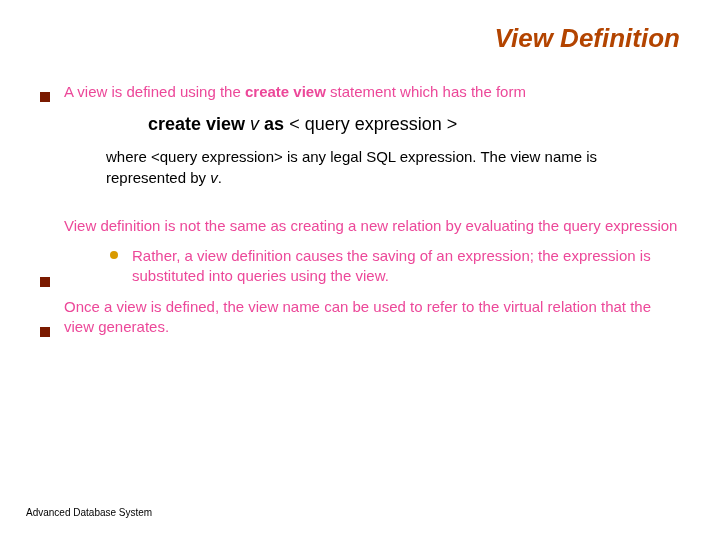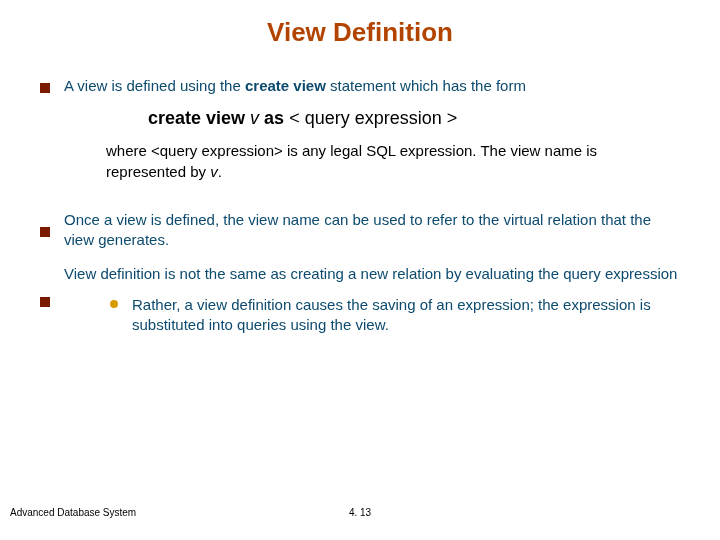--- a/index.html
+++ b/index.html
@@ -1,28 +1,28 @@
 <!DOCTYPE html>
 <html><head>
 <meta charset="utf-8">
 <style>
   * { margin: 0; padding: 0; box-sizing: border-box; }
   html, body { width: 720px; height: 540px; background: #fff; font-family: Arial, Helvetica, sans-serif; }
   .slide { width: 720px; height: 540px; position: relative; padding: 12px 40px 0 40px; }
-  .title { text-align: center; font-size: 26px; font-weight: bold; color: #b34400; margin-top: 5px; margin-bottom: 28px; }
+  .title { text-align: right; font-size: 26px; font-weight: bold; color: #b34400; margin-top: 11px; margin-bottom: 28px; font-style: italic; }
   .bullets { list-style: none; }
-  .bullet-l1 { display: flex; align-items: center; margin-bottom: 10px; font-size: 15px; line-height: 1.35; color: #0c4a6e; }
+  .bullet-l1 { display: flex; align-items: flex-end; margin-bottom: 10px; font-size: 15px; line-height: 1.35; color: #ec4899; }
   .bullet-l1 .marker { width: 10px; height: 10px; background: #7a1a00; flex: 0 0 10px; margin-top: 4px; margin-right: 14px; }
   .bullet-l1 .content { flex: 1; }
   .syntax-line { margin: 12px 0 12px 108px; font-size: 18px; }
   .sub-para { margin: 10px 0 28px 66px; font-size: 15px; line-height: 1.35; }
   .bullet-l2 { display: flex; align-items: flex-start; margin: 10px 0 0 46px; font-size: 15px; line-height: 1.35; }
   .bullet-l2 .dot { width: 8px; height: 8px; border-radius: 50%; background: #d99a00; flex: 0 0 8px; margin-top: 5px; margin-right: 14px; }
   .bullet-l2 .content { flex: 1; }
-  .footer-left { position: absolute; left: 10px; bottom: 22px; font-size: 10px; color: #000; }
+  .footer-left { position: absolute; left: 26px; bottom: 22px; font-size: 10px; color: #000; }
   .footer-center { position: absolute; left: 0; right: 0; bottom: 22px; text-align: center; font-size: 10px; color: #000; }
   .bold { font-weight: bold; }
   .italic { font-style: italic; }
 </style>
 </head>
 <body>
 
 <div class="slide">
 
   <h1 class="title">View Definition</h1>
@@ -37,34 +37,33 @@
     </li>
 
     <div class="syntax-line">
       <span class="bold">create view </span><span class="italic">v </span><span class="bold">as </span><span>&lt; query expression &gt;</span>
     </div>
 
     <div class="sub-para">
       <span>where &lt;query expression&gt; is any legal SQL expression.  The view name is represented by </span><span class="italic">v</span><span>.</span>
     </div>
 
-    <li class="bullet-l1">
-      <span class="marker"></span>
-      <span class="content">Once a view is defined, the view name can be used to refer to the virtual relation that the view generates.</span>
-    </li>
-
     <li class="bullet-l1" style="margin-top:14px;">
       <span class="marker"></span>
       <span class="content">
         <span>View definition is not the same as creating a new relation by evaluating the query expression</span>
         <div class="bullet-l2">
           <span class="dot"></span>
           <span class="content">Rather, a view definition causes the saving of an expression; the expression is substituted into queries using the view.</span>
         </div>
       </span>
     </li>
 
+    <li class="bullet-l1">
+      <span class="marker"></span>
+      <span class="content">Once a view is defined, the view name can be used to refer to the virtual relation that the view generates.</span>
+    </li>
+
   </ul>
 
   <div class="footer-left">Advanced Database System</div>
-  <div class="footer-center">4. 13</div>
 
 </div>
 
 </body></html>

